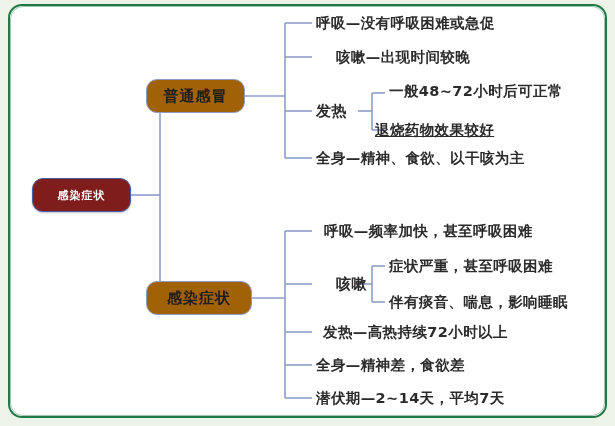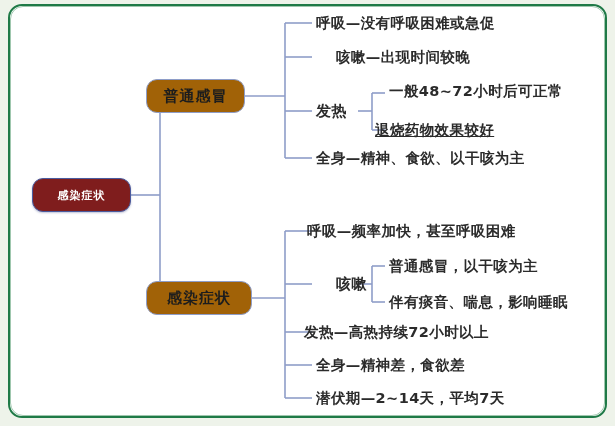--- a/index.html
+++ b/index.html
@@ -167,37 +167,37 @@
 </div>
 
 <div class="leaf" style="left:375px; top:123px;text-decoration:underline;">
   <span>退烧药物效果较好</span>
 </div>
 
 <div class="leaf" style="left:316px; top:151px;">
   <span>全身—精神、食欲、以干咳为主</span>
 </div>
 
-<div class="leaf" style="left:307px; top:224px;text-align:right;">
+<div class="leaf" style="left:324px; top:224px;text-align:right;">
   <span>呼吸—频率加快，甚至呼吸困难</span>
 </div>
 
 <div class="sublabel" style="left:316px; top:277px;margin-left:20px;">
   <span>咳嗽</span>
 </div>
 
 <div class="leaf" style="left:389px; top:259px;">
-  <span>普通感冒，以干咳为主</span>
+  <span>症状严重，甚至呼吸困难</span>
 </div>
 
 <div class="leaf" style="left:389px; top:295px;">
   <span>伴有痰音、喘息，影响睡眠</span>
 </div>
 
-<div class="leaf" style="left:304px; top:325px;">
+<div class="leaf" style="left:323px; top:325px;">
   <span>发热—高热持续72小时以上</span>
 </div>
 
 <div class="leaf" style="left:316px; top:358px;">
   <span>全身—精神差，食欲差</span>
 </div>
 
 <div class="leaf" style="left:316px; top:391px;">
   <span>潜伏期—2~14天，平均7天</span>
 </div>

